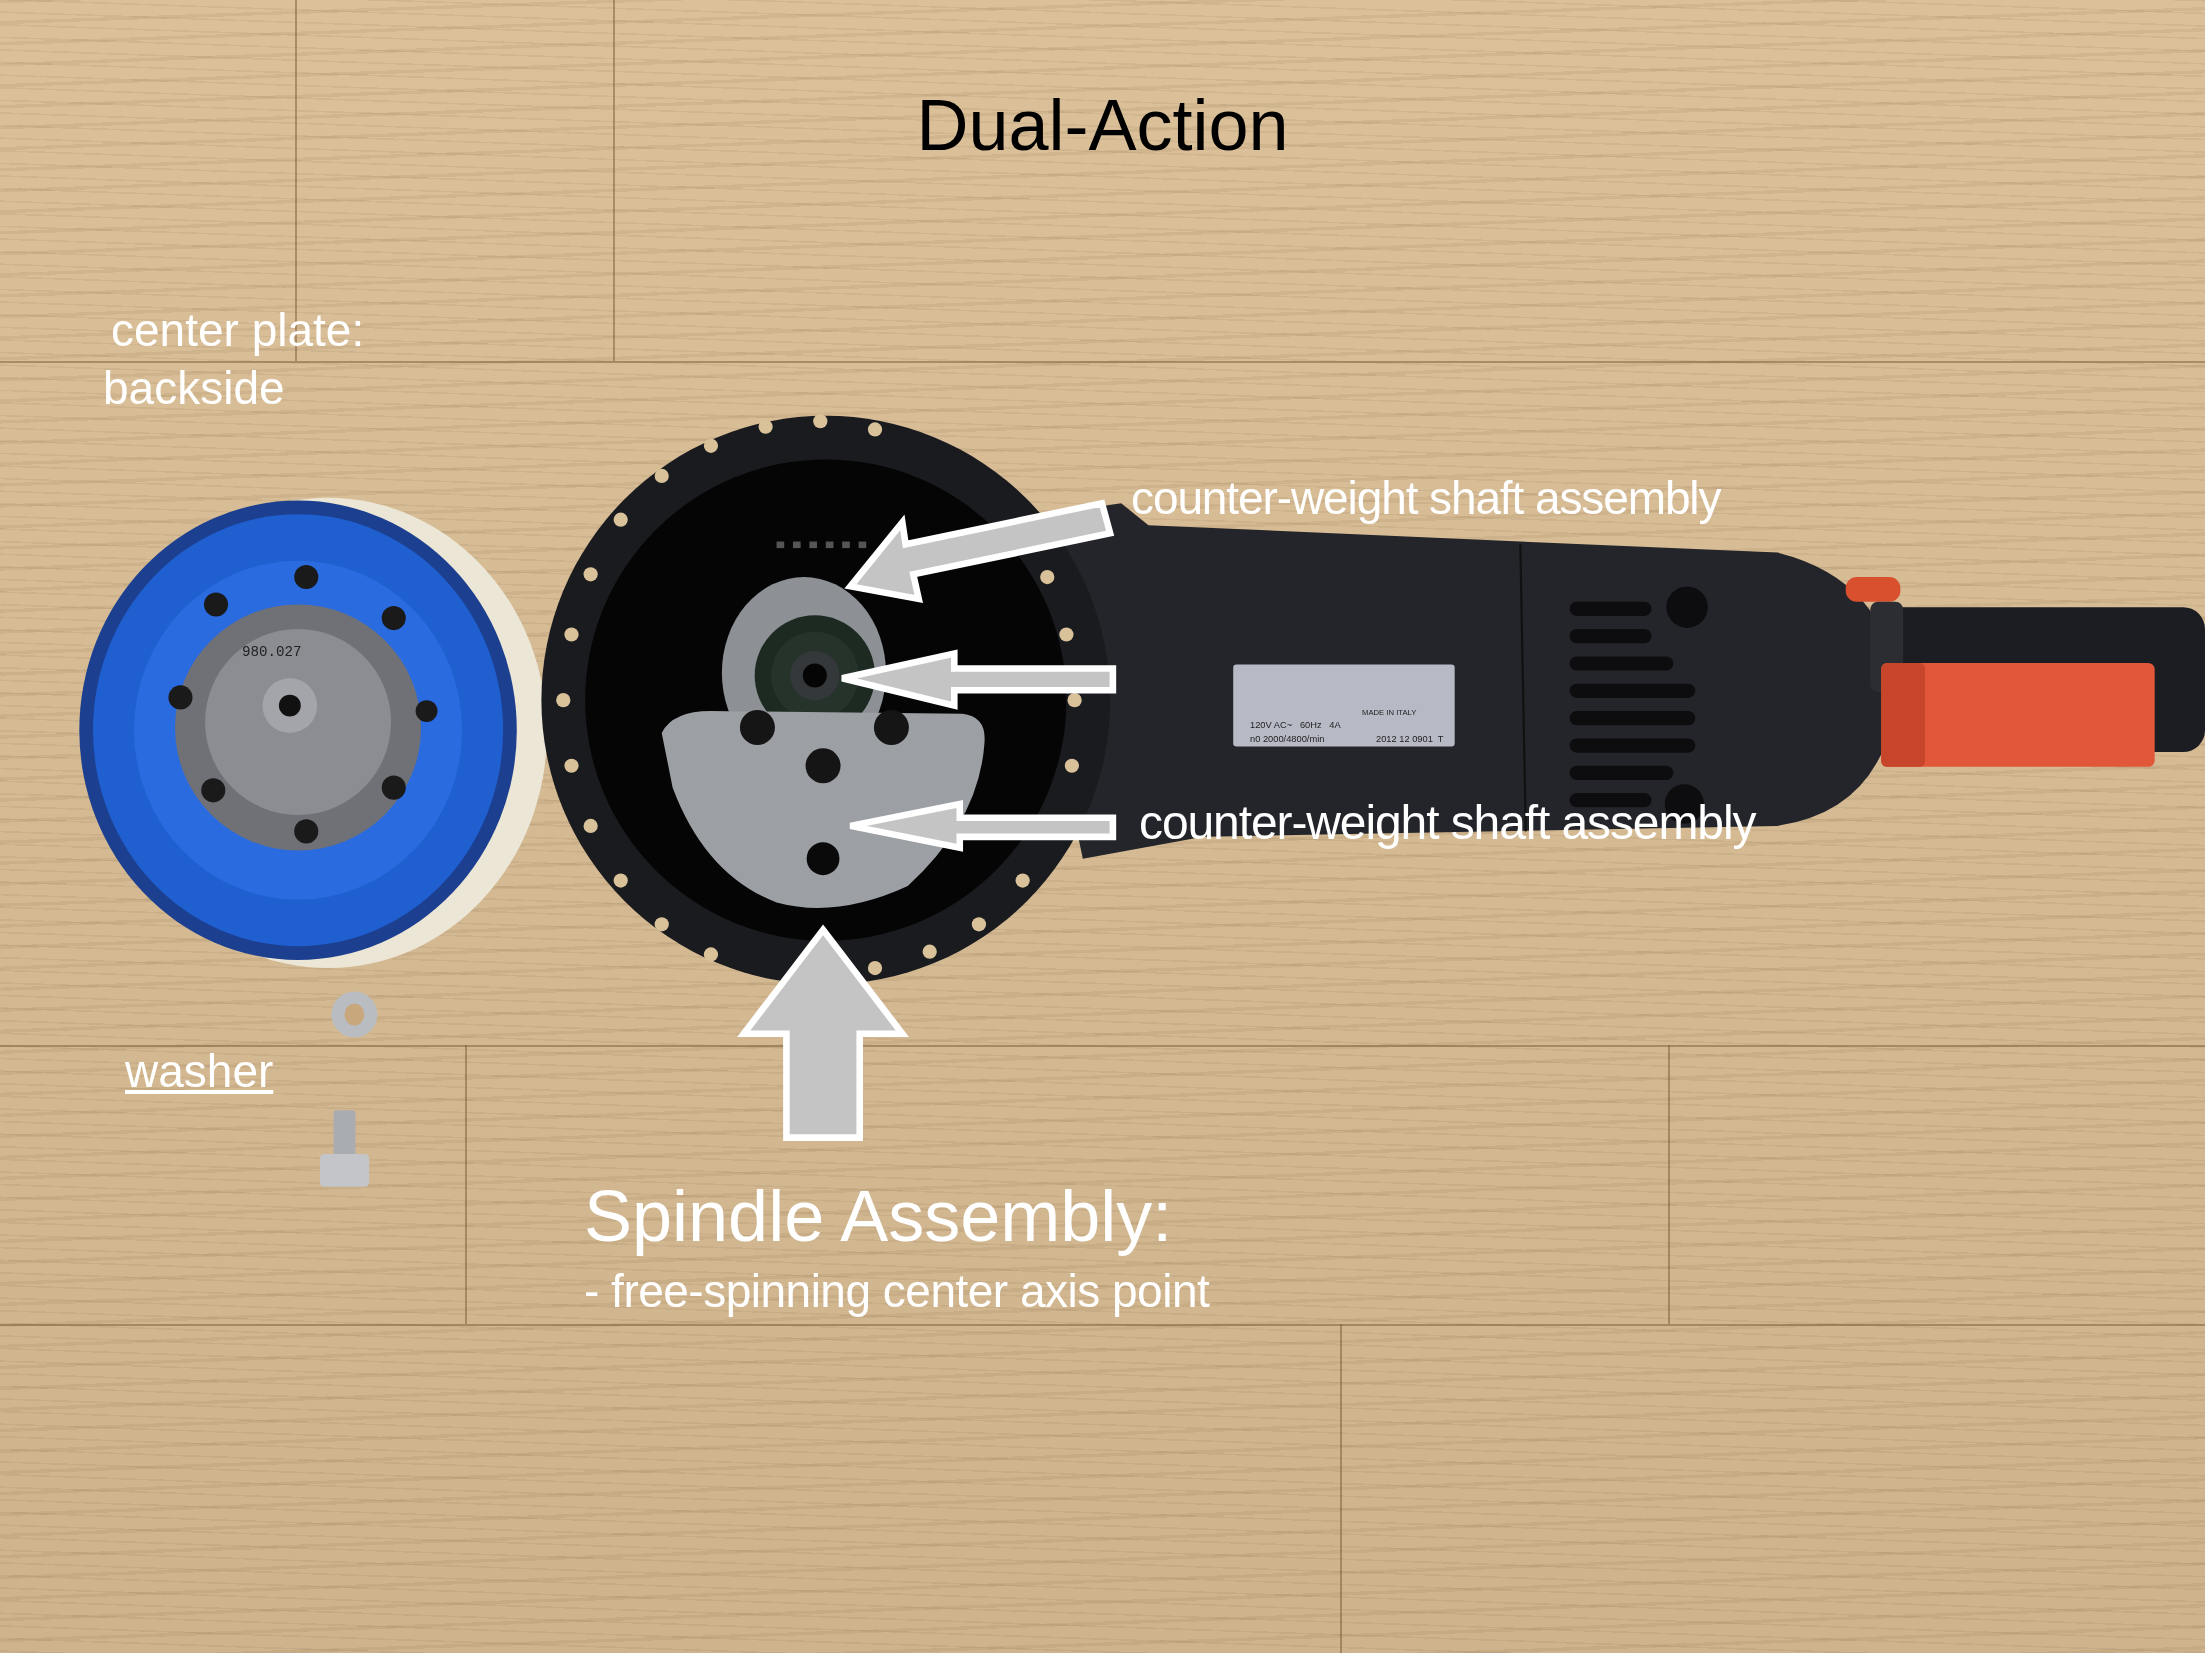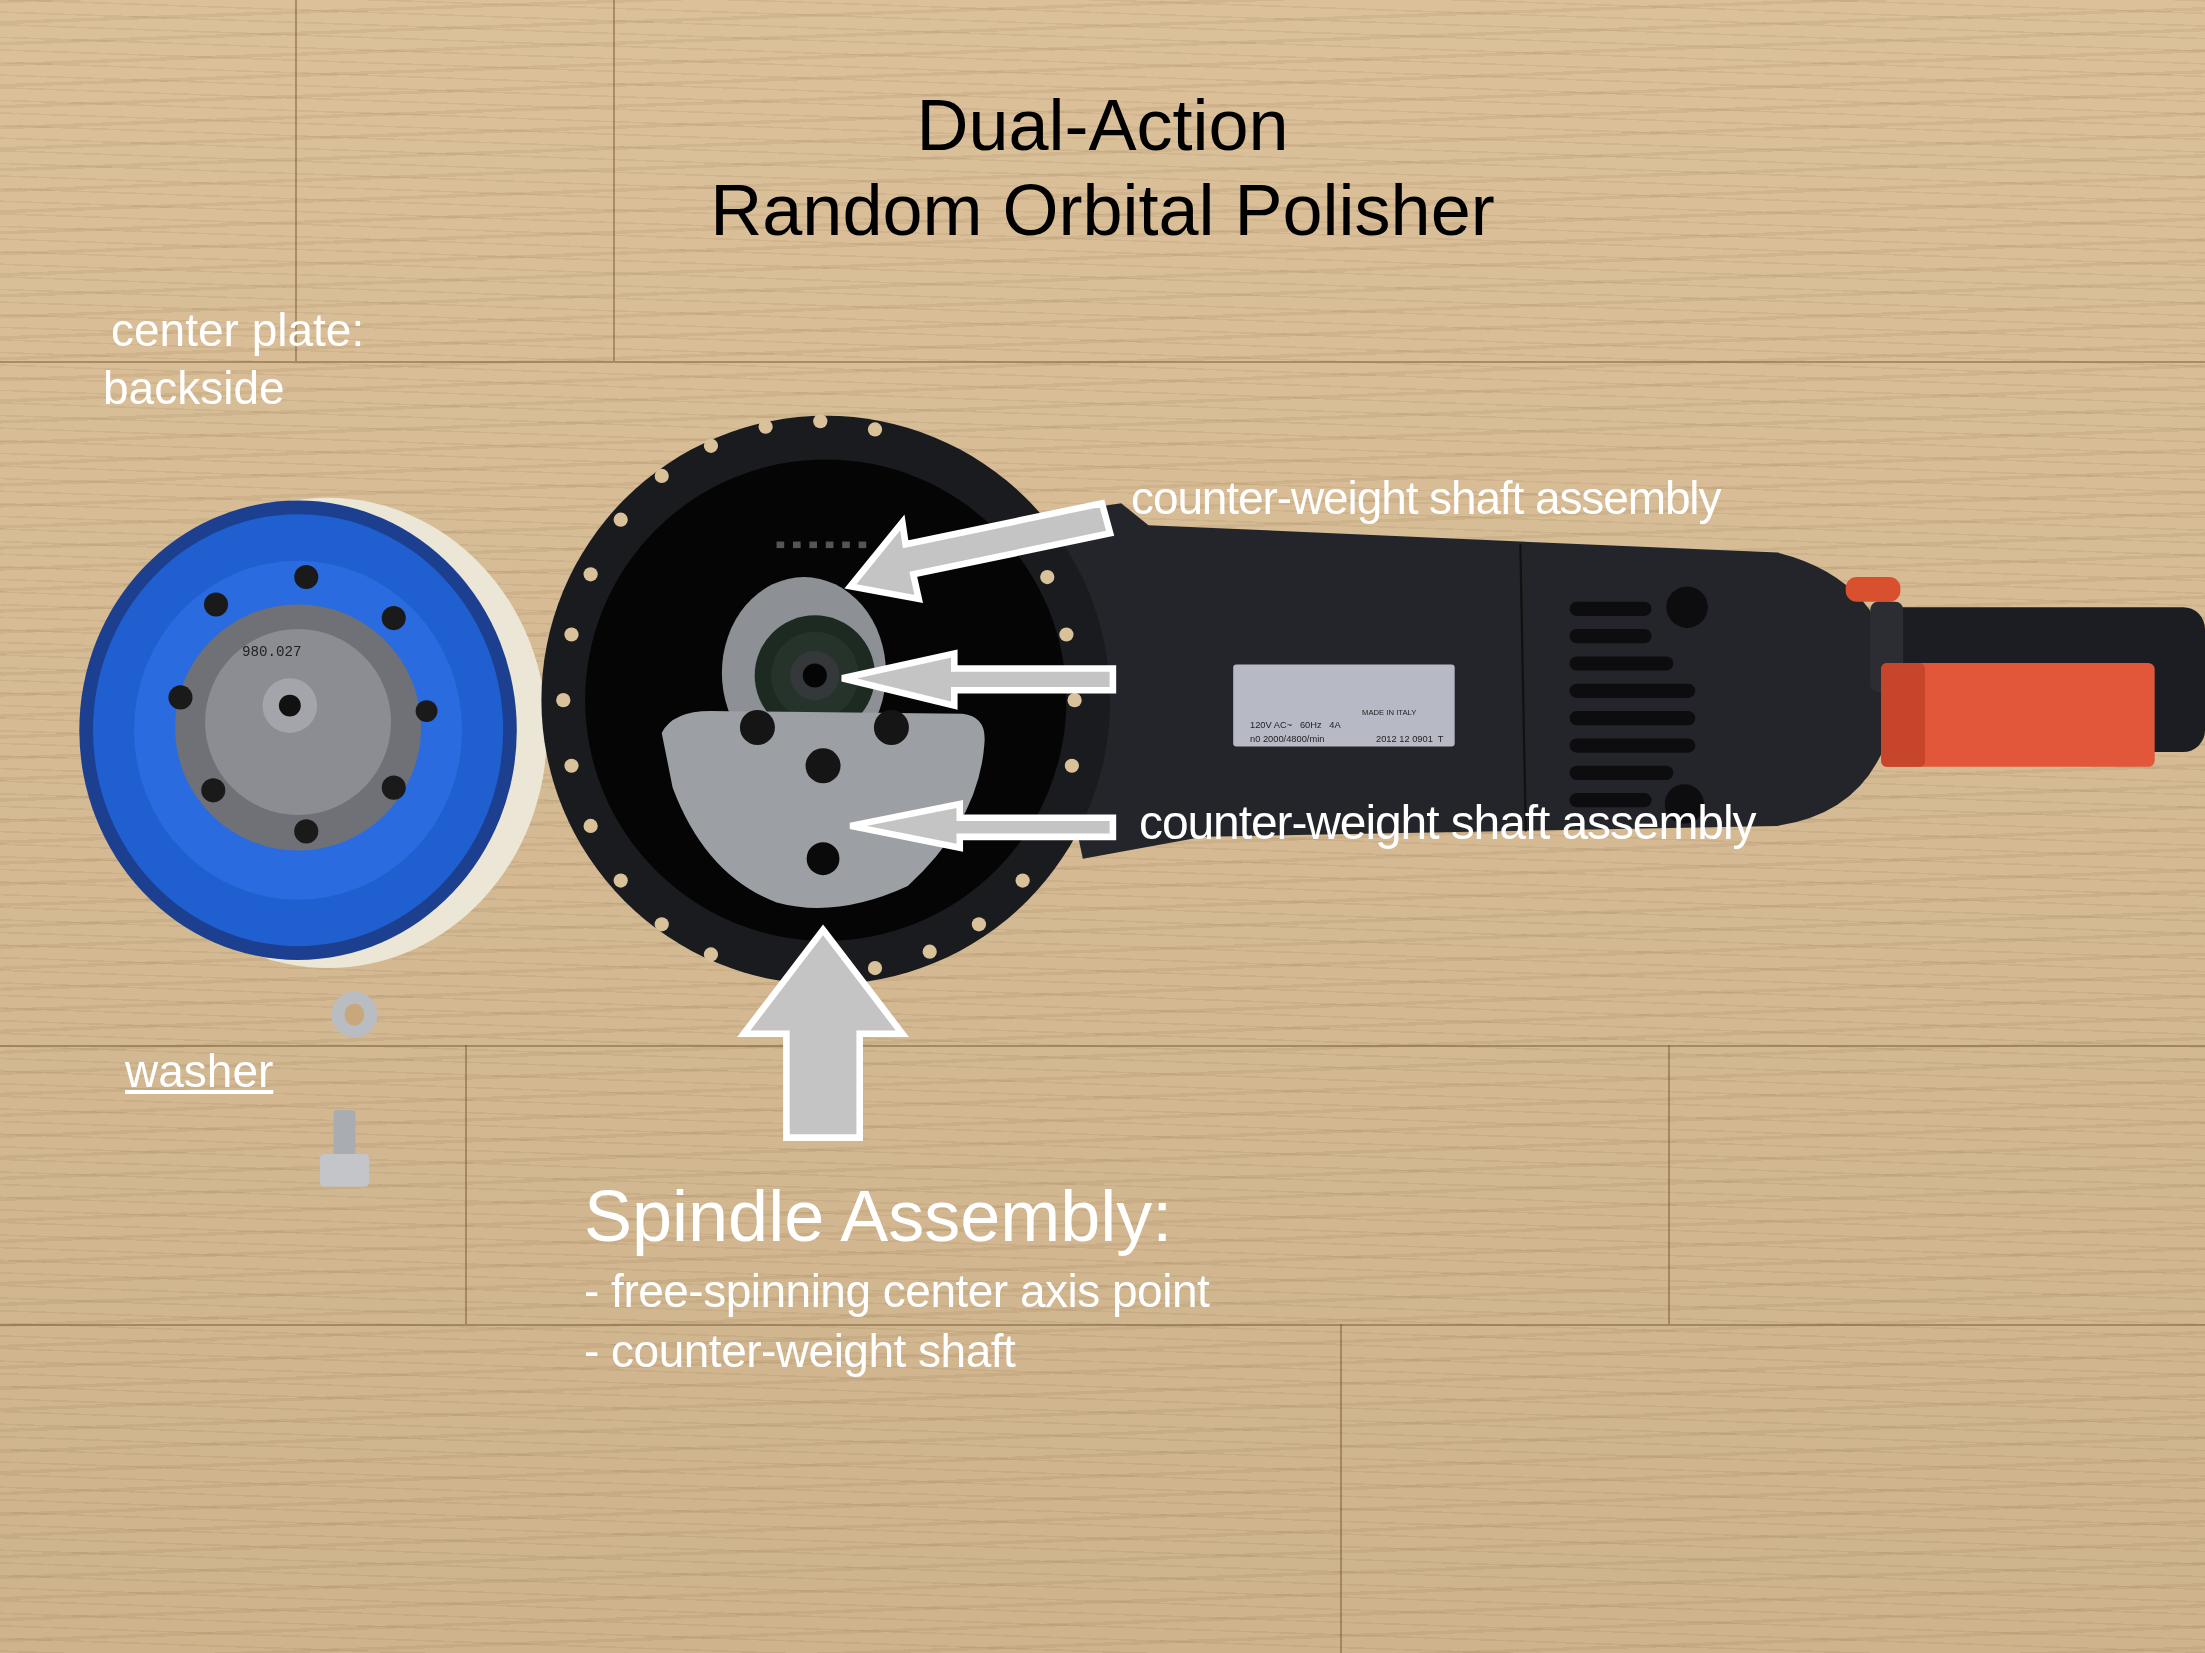--- a/index.html
+++ b/index.html
@@ -158,28 +158,26 @@
     <polygon points="1540,1240 1745,1195 1745,1222 2035,1222 2035,1262 1745,1262 1745,1290" fill="#c4c4c4" stroke="#fff" stroke-width="12" stroke-linejoin="miter"></polygon>
   </svg>
   <svg style="left:0;top:0;" width="2205" height="1654" viewBox="0 0 4032 3024">
     <polygon points="1555,1510 1755,1470 1755,1495 2035,1495 2035,1530 1755,1530 1755,1550" fill="#c4c4c4" stroke="#fff" stroke-width="12" stroke-linejoin="miter"></polygon>
   </svg>
   <svg style="left:0;top:0;" width="2205" height="1654" viewBox="0 0 4032 3024">
     <polygon points="1505,1700 1650,1890 1572,1890 1572,2080 1438,2080 1438,1890 1360,1890" fill="#c4c4c4" stroke="#fff" stroke-width="12" stroke-linejoin="miter"></polygon>
   </svg>
 
   <div class="txt title" style="top:89px;">Dual-Action</div>
-  <div class="txt title" style="top:174px;">Random Orbital Polisher</div>
 
   <div class="txt wl" style="left:111px;top:307px;font-size:46px;">center plate:</div>
   <div class="txt wl" style="left:103px;top:365px;font-size:46px;">backside</div>
 
   <div class="txt wl" style="left:1131px;top:475px;font-size:46px;letter-spacing:-1.1px;">counter-weight shaft assembly</div>
   <div class="txt wl" style="left:1139px;top:799px;font-size:48px;letter-spacing:-1.1px;">counter-weight shaft assembly</div>
 
   <div class="txt wl" style="left:125px;top:1048px;font-size:46px;text-decoration:underline;">washer</div>
 
   <div class="txt wl" style="left:584px;top:1268px;font-size:46px;letter-spacing:-0.5px;">- free-spinning center axis point</div>
   <div class="txt wl" style="left:584px;top:1180px;font-size:72px;">Spindle Assembly:</div>
-  <div class="txt wl" style="left:584px;top:1328px;font-size:46px;letter-spacing:-0.5px;">- counter-weight shaft</div>
 
 </div>
 
 
 </body></html>

